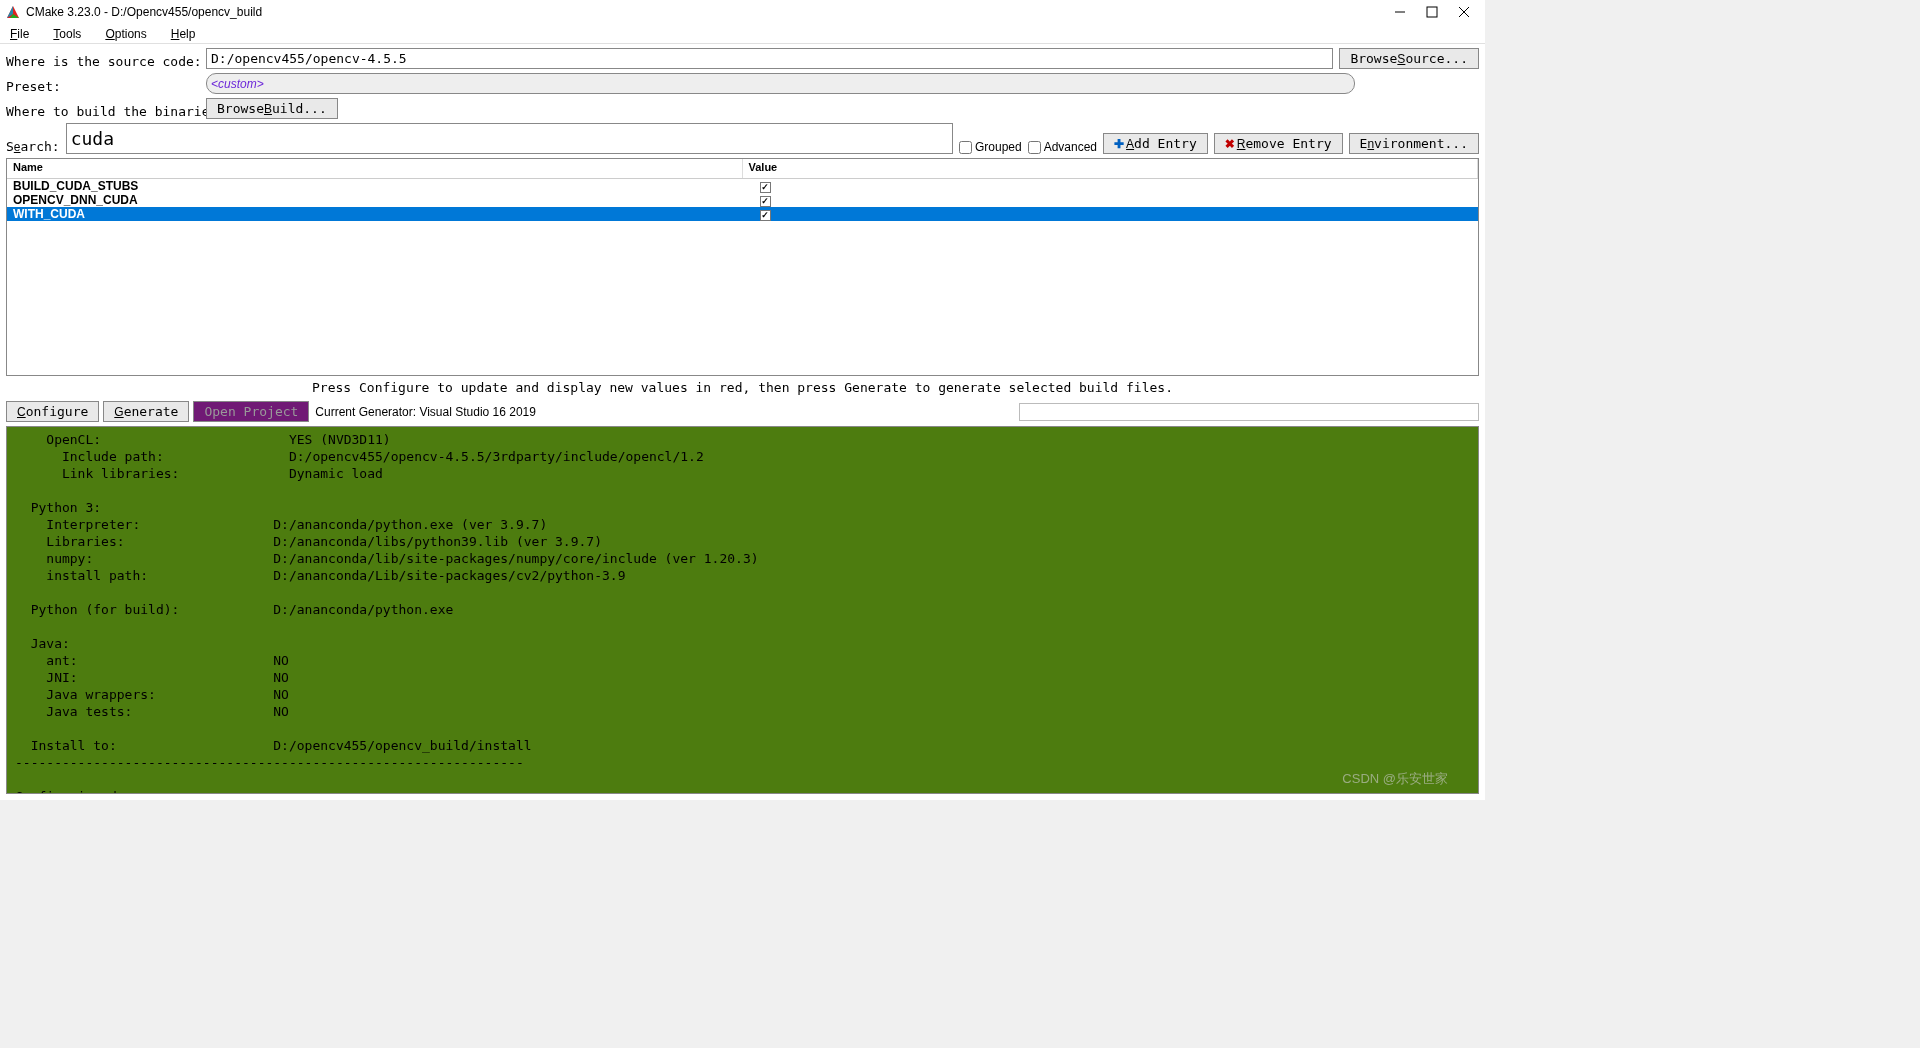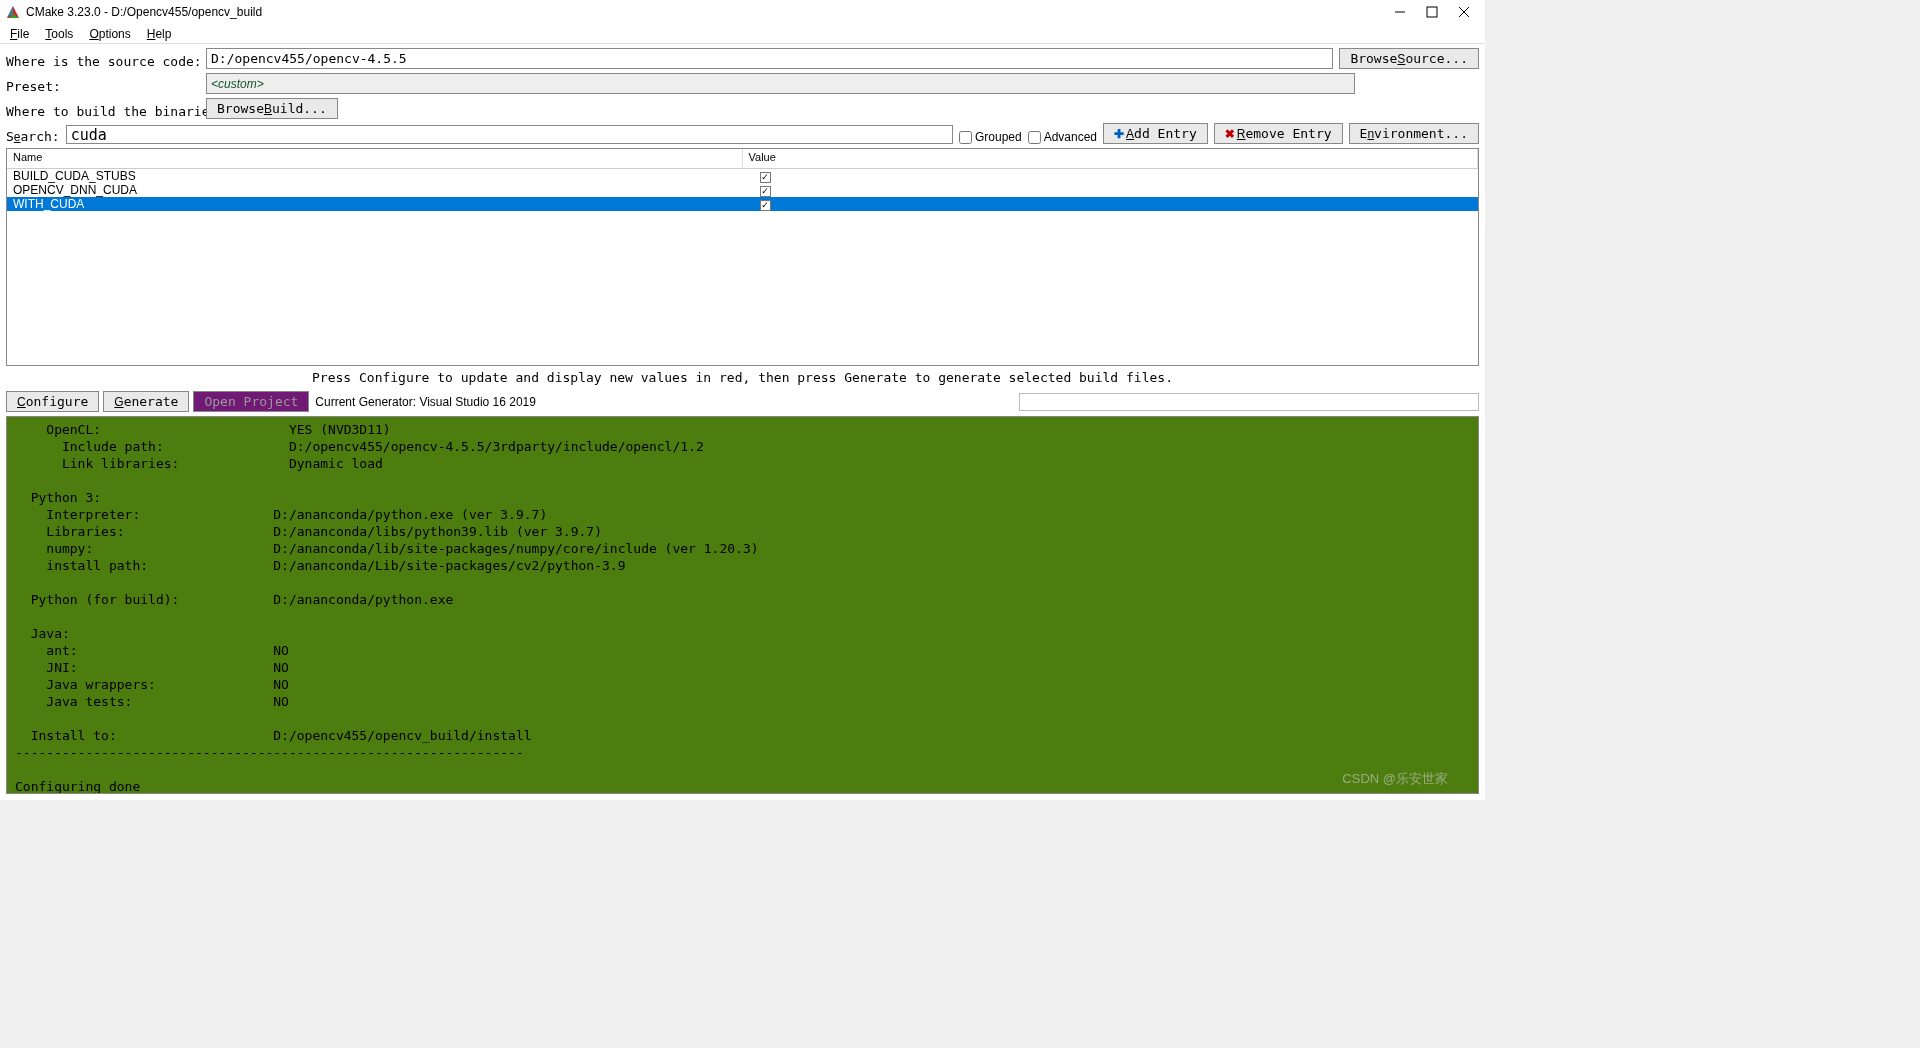--- a/index.html
+++ b/index.html
@@ -3,36 +3,36 @@
   <meta charset="utf-8">
   <style>
     * { margin: 0; padding: 0; box-sizing: border-box; font-family: "Segoe UI", Tahoma, sans-serif; font-size: 12px; }
     body { background: #f0f0f0; overflow: hidden; }
     .window { width: 1485px; height: 800px; background: #ffffff; display: flex; flex-direction: column; }
     .titlebar { height: 24px; display: flex; align-items: center; padding: 6px 6px; background: #fff; }
     .titlebar-icon { width: 14px; height: 14px; margin-right: 6px; display: inline-flex; align-items: center; justify-content: center; }
     .titlebar-text { flex: 1; font-size: 12px; }
     .win-controls { display: flex; gap: 18px; padding-right: 8px; }
     .win-btn { width: 14px; height: 14px; display: inline-flex; align-items: center; justify-content: center; cursor: pointer; }
-    .menubar { height: 20px; display: flex; align-items: center; padding: 0 4px; gap: 4px; background: #fff; border-bottom: 1px solid #e0e0e0; }
+    .menubar { height: 20px; display: flex; align-items: center; padding: 0 4px; gap: 12px; background: #fff; border-bottom: 1px solid #e0e0e0; }
     .menu-item { padding: 2px 6px; cursor: pointer; }
     .menu-item u { text-decoration: underline; }
     .toprows { padding: 4px 6px; display: flex; flex-direction: column; gap: 4px; }
     .row { display: flex; align-items: flex-end; gap: 6px; }
     .row-label { font-family: Consolas, monospace; font-size: 13px; white-space: nowrap; }
     .path-input { flex: 1; height: 21px; border: 1px solid #888; padding: 0 4px; font-family: Consolas, monospace; font-size: 13px; background: #fff; }
-    .path-input.gray { background: #eee; color: #14532d; font-style: italic; }
+    .path-input.gray { background: #eee; color: #6d28d9; font-style: italic; border-radius: 10px; }
     .btn { height: 21px; padding: 0 10px; border: 1px solid #888; background: #e9e9e9; cursor: pointer; font-family: Consolas, monospace; font-size: 13px; white-space: nowrap; display: inline-flex; align-items: center; }
     .btn.disabled { color: #999; background: #701a75; }
-    .search-input { flex: 1; max-width: 950px; height: 19px; border: 1px solid #888; padding: 0 4px; font-family: Consolas, monospace; font-size: 15px; }
+    .search-input { flex: 1; max-width: 950px; height: 31px; border: 1px solid #888; padding: 0 4px; font-family: Consolas, monospace; font-size: 18px; }
     .chk-label { display: inline-flex; align-items: center; gap: 3px; font-family: Consolas, monospace; font-size: 13px; cursor: pointer; white-space: nowrap; }
     .chk-label input { margin: 0; }
     .plusicon { color: #0060c0; font-weight: bold; margin-right: 2px; }
     .xicon { color: #c00000; font-weight: bold; margin-right: 2px; }
-    .grid-area { flex: 0 0 218px; margin: 0 6px; border: 1px solid #888; background: #8b5cf6; display: flex; flex-direction: column; overflow: hidden; }
+    .grid-area { flex: 0 0 218px; margin: 0 6px; border: 1px solid #888; background: #8b5cf6; display: flex; flex-direction: column; overflow: hidden; font-weight: bold; }
     .grid-header { display: flex; background: #fff; border-bottom: 1px solid #ccc; height: 20px; }
     .grid-header .col { padding: 2px 6px; font-size: 11px; border-right: 1px solid #ddd; }
     .col-name { width: 50%; }
     .col-value { flex: 1; }
     .grid-body { flex: 1; overflow: auto; background: #fff; }
     .grid-row { display: flex; height: 14px; align-items: center; font-size: 11px; gap: 15px; }
     .grid-row .cell-name { width: 50%; padding-left: 6px; }
     .grid-row .cell-value { flex: 1; padding-left: 2px; }
     .grid-row.selected { background: #0078d7; color: #fff; }
     .chkbox { width: 11px; height: 11px; border: 1px solid #777; display: inline-flex; align-items: center; justify-content: center; font-size: 9px; line-height: 1; background: #fff; color: #000; }

